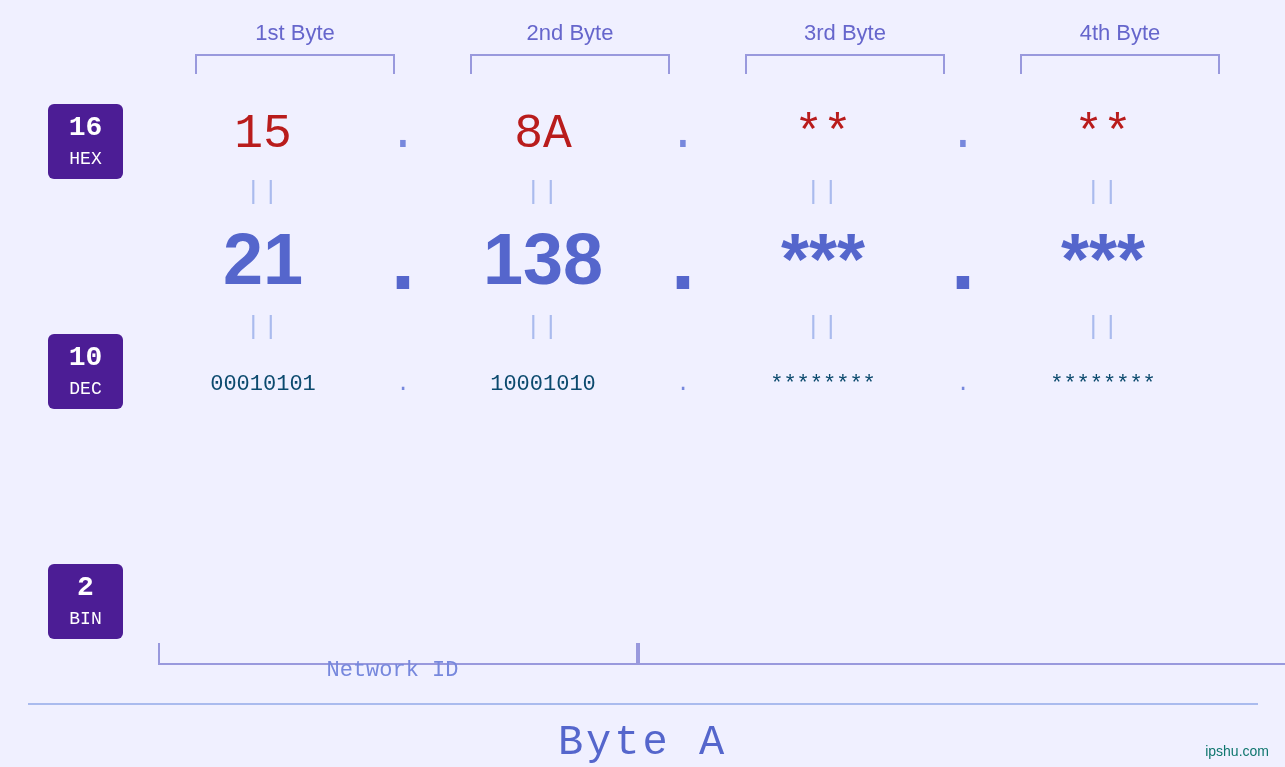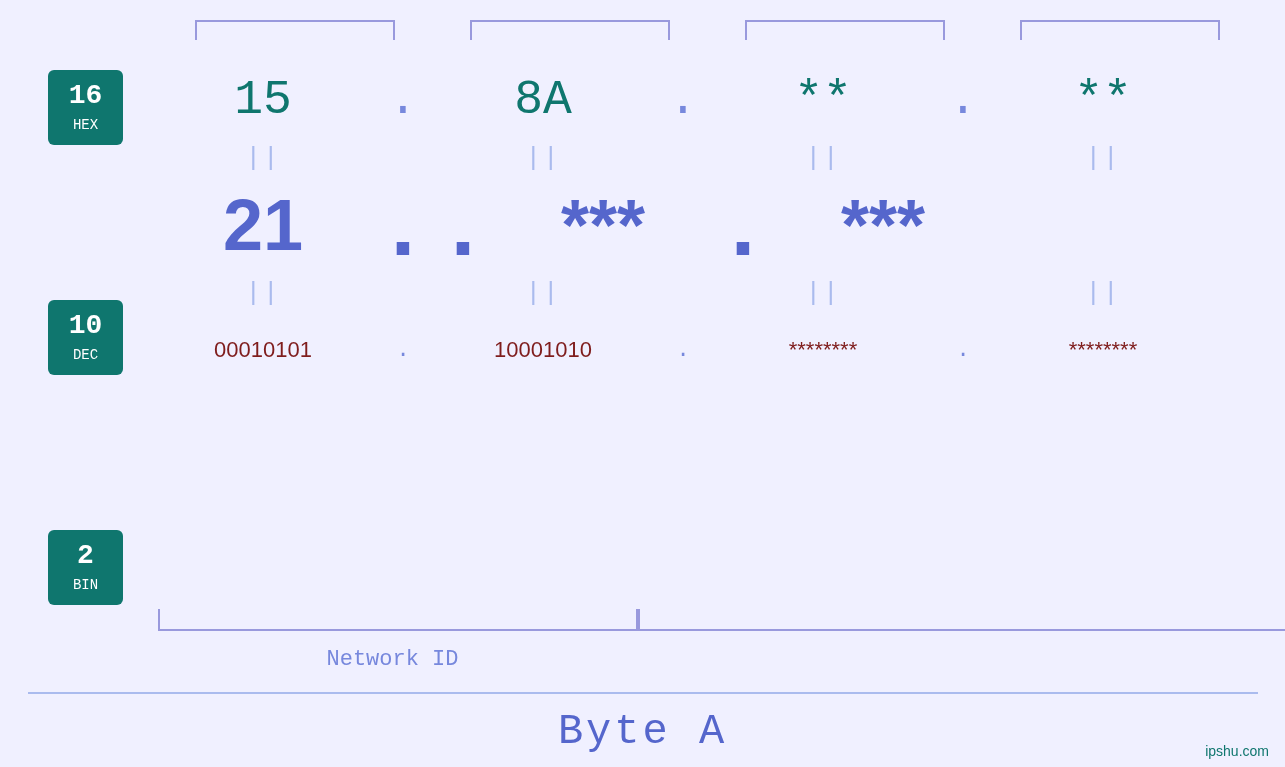--- a/index.html
+++ b/index.html
@@ -70,37 +70,37 @@
       display: flex;
       flex-direction: column;
       gap: 50px;
       margin-left: 48px;
       padding-top: 10px;
     }
 
     .badge {
       width: 75px;
       height: 75px;
-      background: #0f766e;
+      background: #4c1d95;
       border-radius: 6px;
       display: flex;
       flex-direction: column;
       align-items: center;
       justify-content: center;
       color: white;
     }
 
     .badge-num {
       font-size: 28px;
       font-weight: bold;
       line-height: 1;
     }
 
     .badge-label {
-      font-size: 14px;
+      font-size: 18px;
       font-weight: normal;
       margin-top: 7px;
     }
 
     
     .values-area {
       flex: 1;
       display: flex;
       flex-direction: column;
       margin-left: 30px;
@@ -145,36 +145,36 @@
     .dot-cell {
       width: 60px;
       text-align: center;
       display: flex;
       align-items: center;
       justify-content: center;
     }
 
     .hex-value {
       font-size: 48px;
-      color: #0f766e;
+      color: #b91c1c;
       font-family: 'Courier New', monospace;
       font-weight: normal;
     }
 
     .dec-value {
       font-size: 72px;
       color: #5566cc;
       font-family: Arial, sans-serif;
       font-weight: bold;
     }
 
     .bin-value {
       font-size: 22px;
-      color: #7f1d1d;
-      font-family: Liberation Sans, sans-serif;
+      color: #0c4a6e;
+      font-family: Liberation Mono, monospace;
     }
 
     .dot-hex {
       font-size: 48px;
       color: #7788dd;
     }
 
     .dot-dec {
       font-size: 88px;
       color: #5566cc;
@@ -209,20 +209,26 @@
       color: #0f766e;
       font-size: 14px;
       font-family: Arial, sans-serif;
     }
   </style>
 </head>
 <body>
 
 <div class="container">
 
+  <div class="byte-headers">
+    <div class="byte-header">1st Byte</div>
+    <div class="byte-header">2nd Byte</div>
+    <div class="byte-header">3rd Byte</div>
+    <div class="byte-header">4th Byte</div>
+  </div>
 
   <div class="bracket-row">
     <div class="bracket"></div>
     <div class="bracket"></div>
     <div class="bracket"></div>
     <div class="bracket"></div>
   </div>
 
   <div class="main-content">
 
@@ -279,20 +285,23 @@
         <div class="equals-sym">||</div>
       </div>
 
       <div class="dec-row">
         <div class="cell">
           <span class="dec-value">21</span>
         </div>
         <div class="dot-cell">
           <span class="dot-dec">.</span>
         </div>
+        <div class="cell">
+          <span class="dec-value">138</span>
+        </div>
         <div class="dot-cell">
           <span class="dot-dec">.</span>
         </div>
         <div class="cell">
           <span class="dec-value">***</span>
         </div>
         <div class="dot-cell">
           <span class="dot-dec">.</span>
         </div>
         <div class="cell">

